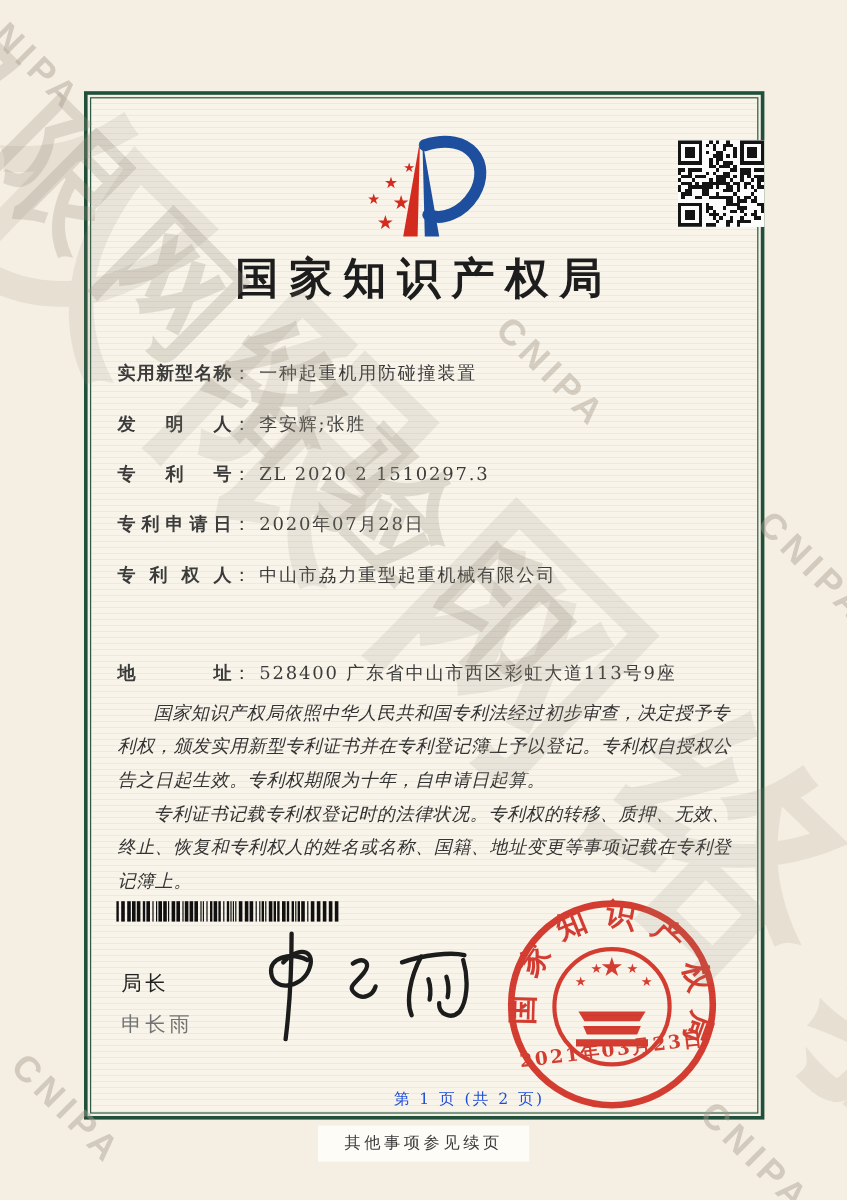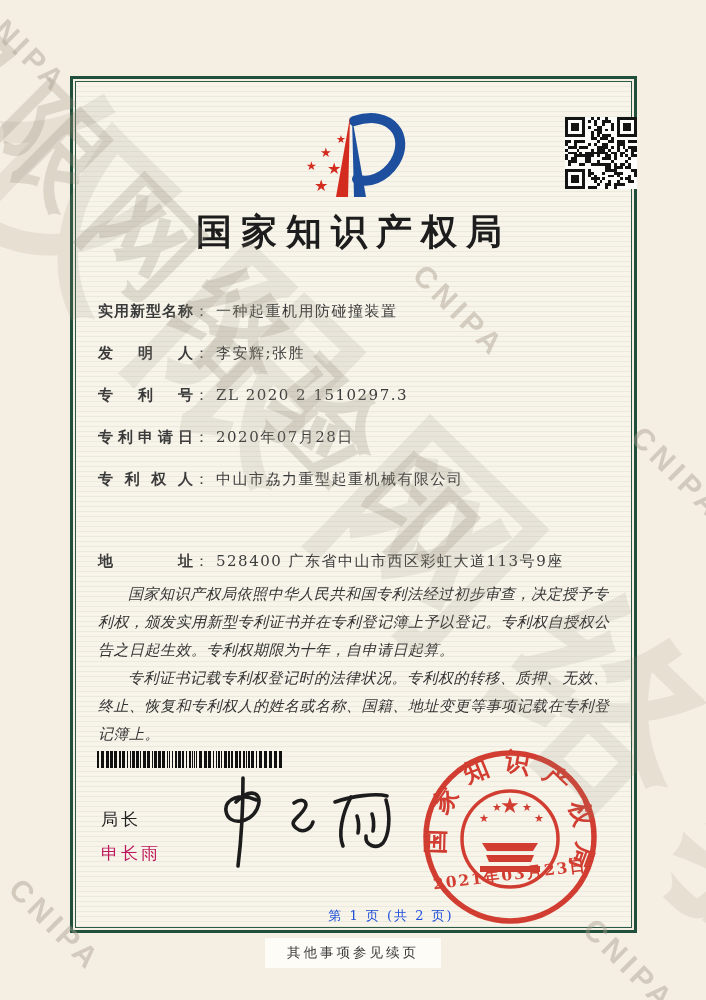--- a/index.html
+++ b/index.html
@@ -45,21 +45,21 @@
   .grant2{position:absolute;left:262px;top:0;}
   
   .body-text{position:absolute;left:98px;top:580px;width:514px;z-index:3;
     font-size:15px;font-style:italic;line-height:28px;letter-spacing:0.5px;color:#333;}
   .body-text p{margin:0;text-indent:2em;}
   
   .barcode{position:absolute;left:97px;top:751px;width:190px;height:17px;z-index:3;}
   .barcode i{position:absolute;top:0;bottom:0;background:#101010;}
   
   .dir-title{position:absolute;left:101px;top:808px;font-size:17px;letter-spacing:3px;color:#222;z-index:3;}
-  .dir-name{position:absolute;left:101px;top:842px;font-size:17px;letter-spacing:3px;color:#be185d;z-index:3;}
+  .dir-name{position:absolute;left:101px;top:842px;font-size:17px;letter-spacing:3px;color:#737373;z-index:3;}
   .sig{position:absolute;left:190px;top:772px;width:215px;height:102px;z-index:3;}
   
   .seal{position:absolute;left:420px;top:747px;width:180px;height:180px;z-index:5;
     mix-blend-mode:multiply;opacity:0.95;}
   
   .page-no{position:absolute;left:70px;top:907px;width:642px;text-align:center;
     font-size:13px;letter-spacing:2px;color:#1d4ed8;z-index:3;}
   .note{position:absolute;left:0;top:938px;width:706px;text-align:center;z-index:3;}
   .note span{display:inline-block;background:#fdfcf7;padding:6px 22px;font-size:13.5px;
     letter-spacing:3px;color:#3b3b3b;}

